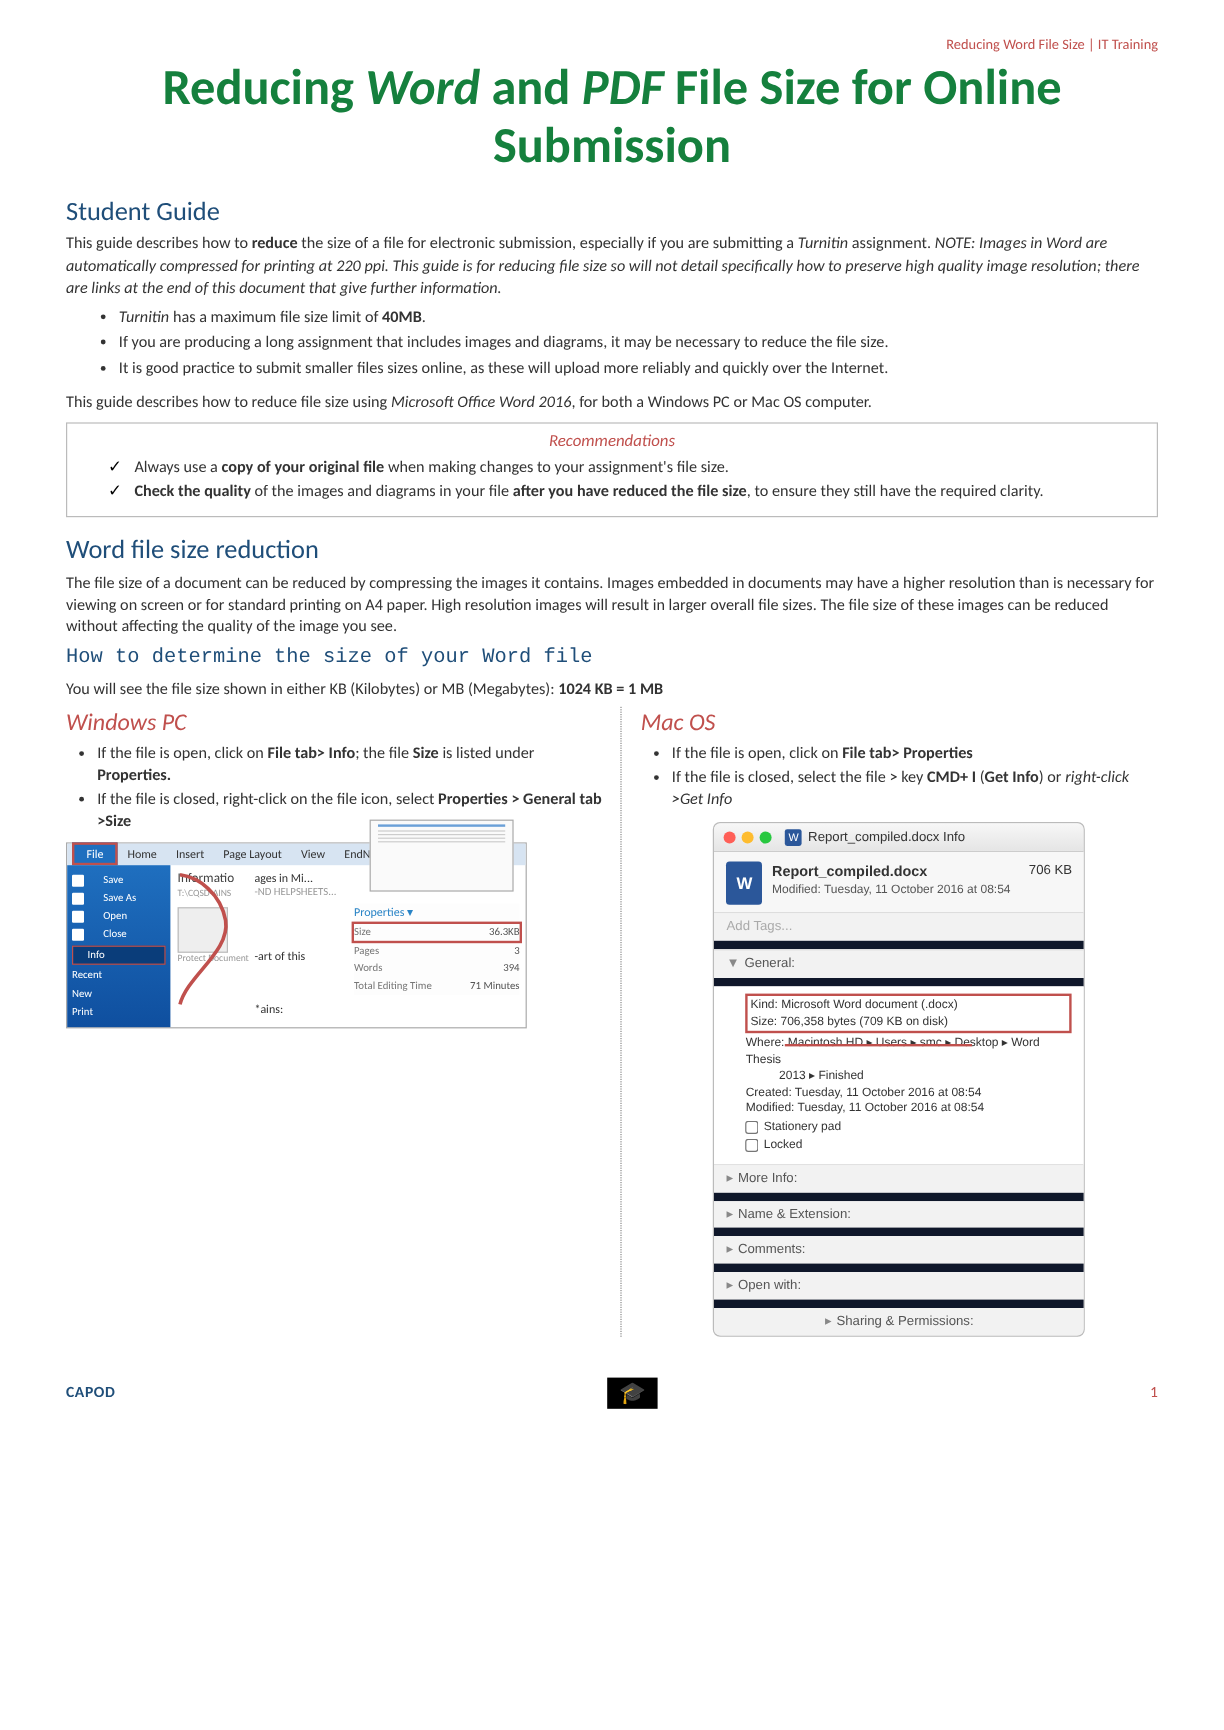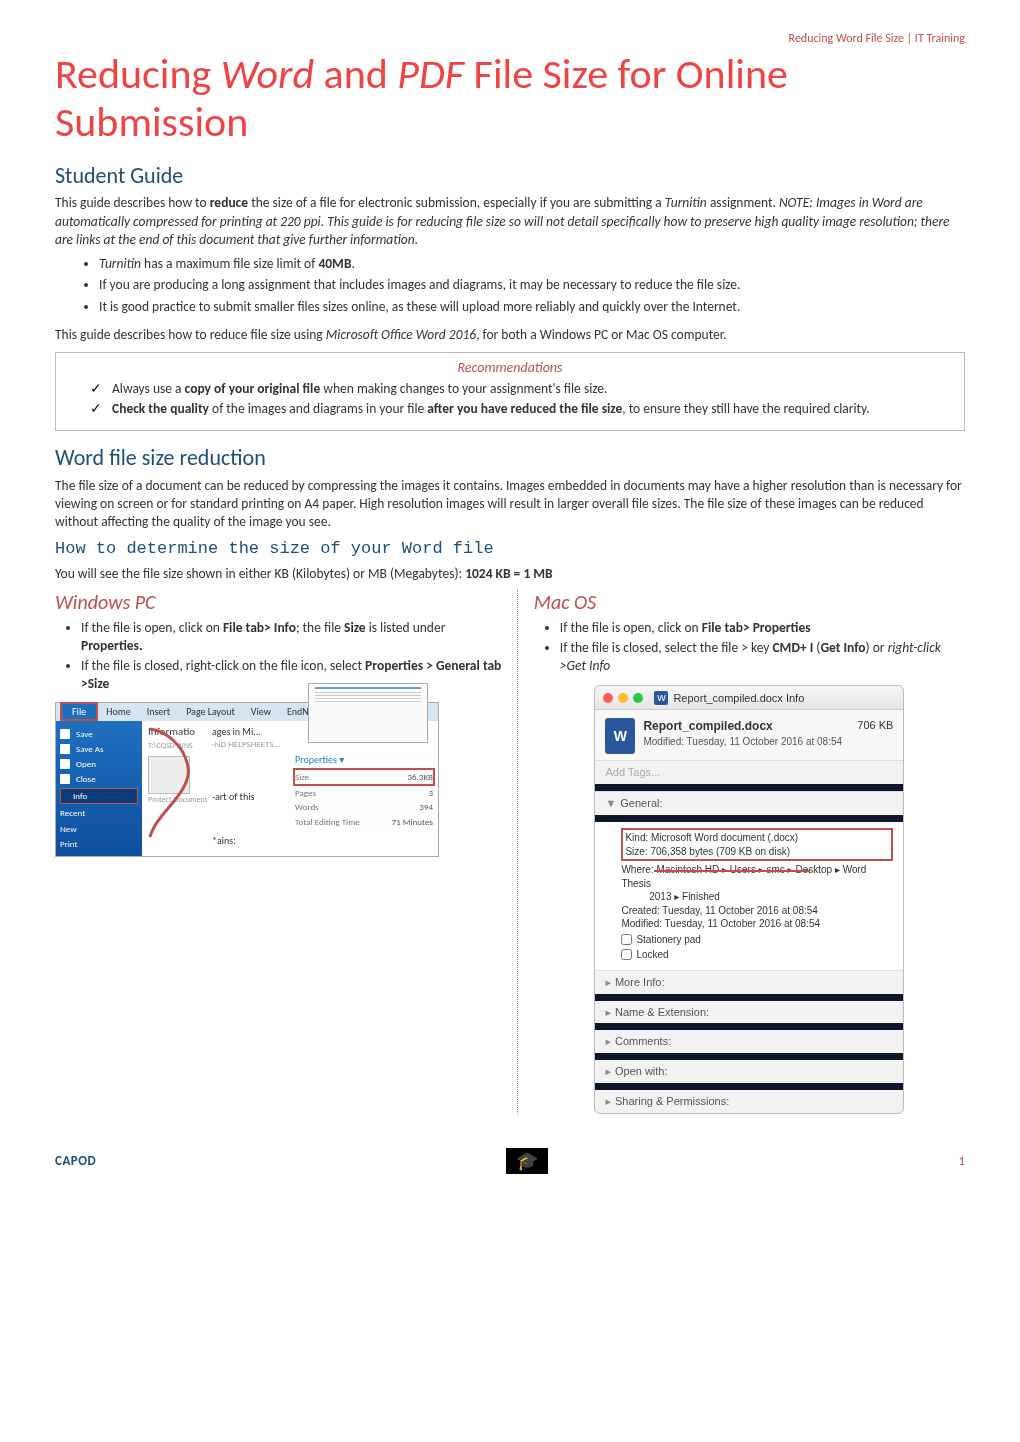--- a/index.html
+++ b/index.html
@@ -14,24 +14,24 @@
     line-height: 1.35;
   }
   .header-right {
     text-align: right;
     color: #c0504d;
     font-size: 12px;
     margin-bottom: 4px;
   }
   h1.title {
     font-family: Calibri, "Segoe UI", Arial, sans-serif;
-    font-weight: 400;
+    font-weight: 700;
     font-size: 42px;
-    color: #ef4444;
-    text-align: left;
+    color: #15803d;
+    text-align: center;
     line-height: 1.15;
     margin-bottom: 14px;
   }
   h1.title .italic { font-style: italic; }
   h2.section {
     color: #1f4e79;
     font-weight: 400;
     font-size: 22px;
     margin-top: 6px;
     margin-bottom: 4px;
@@ -94,21 +94,21 @@
     background:#fff;
   }
   .win-top { background:#d7e4f2; height:18px; display:flex; align-items:center; padding:0 4px; }
   .win-tab { background:#1f6fbf; color:#fff; padding:1px 10px; font-size:10px; border:2px solid #c0504d; }
   .win-tab2 { padding:1px 8px; color:#333; }
   .win-left {
     position:absolute; left:0; top:18px; bottom:0;
     width:86px; background:linear-gradient(#1f6fbf,#0f4f9f);
     color:#fff; padding:4px;
   }
-  .win-left div { font-size:9px; margin:3px 0; display:flex; align-items:center; gap:6px; }
+  .win-left div { font-size:9px; margin:3px 0; display:flex; align-items:center; gap:16px; }
   .win-left .ico { width:10px; height:10px; background:#fff; border-radius:1px; display:inline-block; }
   .win-left .info-item { background:#0a3d7a; padding:1px 12px; border:1px solid #c0504d; }
   .win-mid {
     position:absolute; left:92px; top:22px; color:#444;
   }
   .win-mid .mhead { font-size:11px; }
   .win-mid .mpath { font-size:8px; color:#999; }
   .win-mid .mbox { width:42px; height:38px; background:#eee; border:1px solid #bbb; margin-top:6px; }
   .win-midtxt { position:absolute; left:156px; top:22px; font-size:10px; }
   .swoosh {
@@ -355,21 +355,21 @@
           </label>
         <label class="chk">
             <input type="checkbox" style="">
             <span>Locked</span>
           </label>
       </div>
       <div class="mac-row"><span class="mac-disclose">▸</span><span>More Info:</span></div>
       <div class="mac-row"><span class="mac-disclose">▸</span><span>Name &amp; Extension:</span></div>
       <div class="mac-row"><span class="mac-disclose">▸</span><span>Comments:</span></div>
       <div class="mac-row"><span class="mac-disclose">▸</span><span>Open with:</span></div>
-      <div class="mac-row" style="border-bottom:none; border-radius:0 0 6px 6px;"><span class="mac-disclose">▸</span><span>Sharing &amp; Permissions:</span></div>
+      <div class="mac-row" style="border-bottom:none; border-radius:0 0 6px 6px;text-align:center;"><span class="mac-disclose">▸</span><span>Sharing &amp; Permissions:</span></div>
     </div>
   </div>
 </div>
 
 <div class="footer">
   <span class="brand">CAPOD</span>
   <span class="logo">
       <span>🎓</span>
     </span>
   <span class="pg">1</span>

